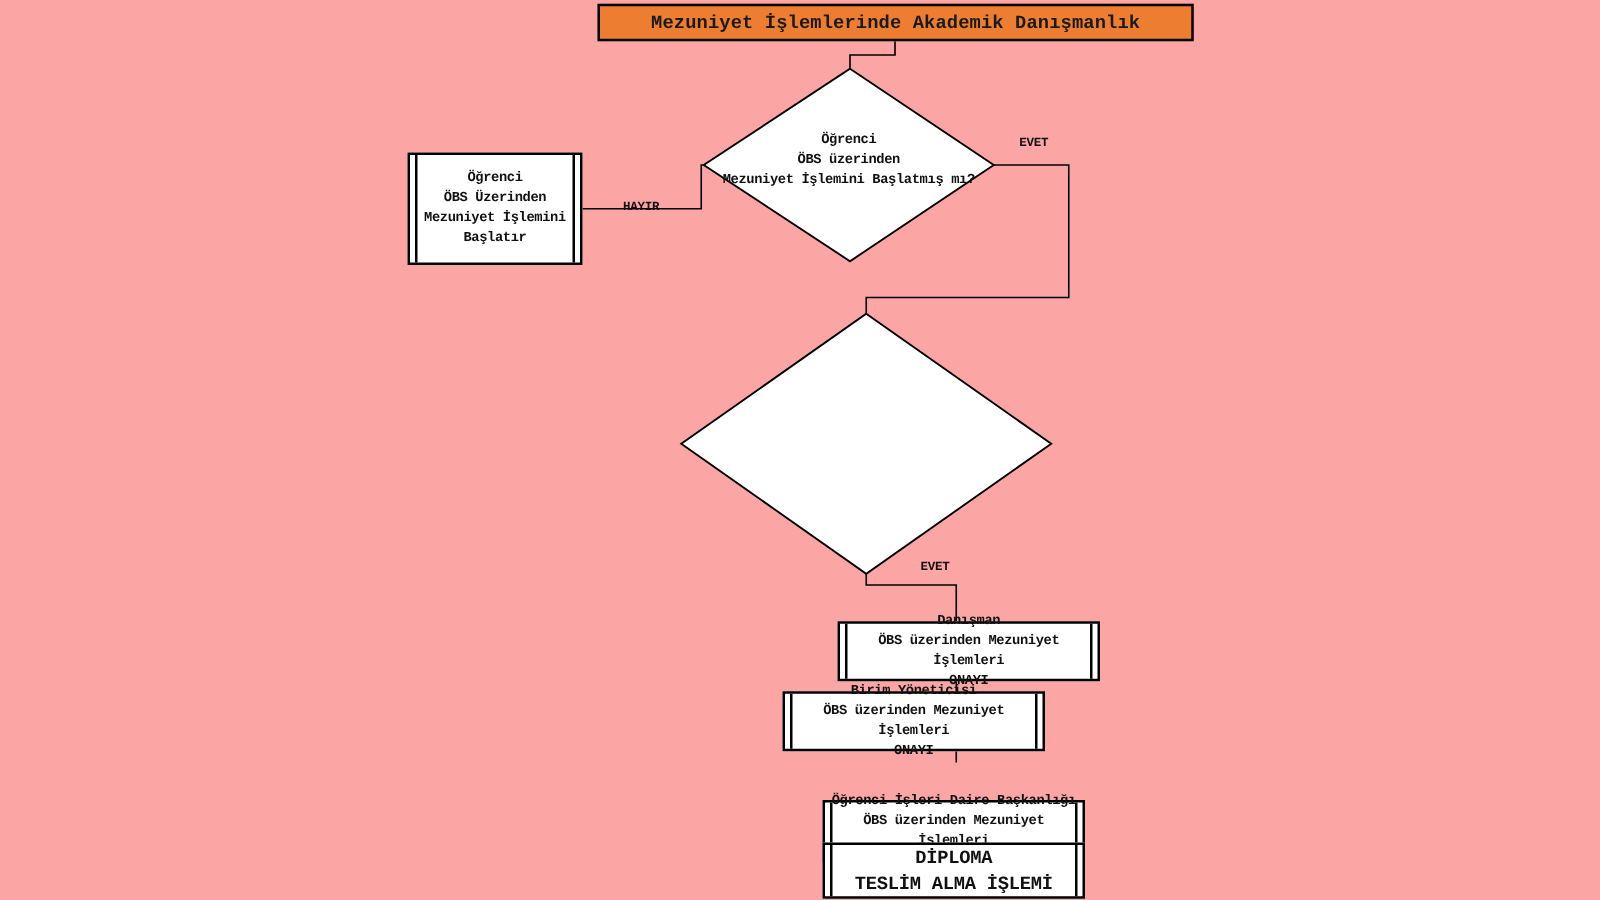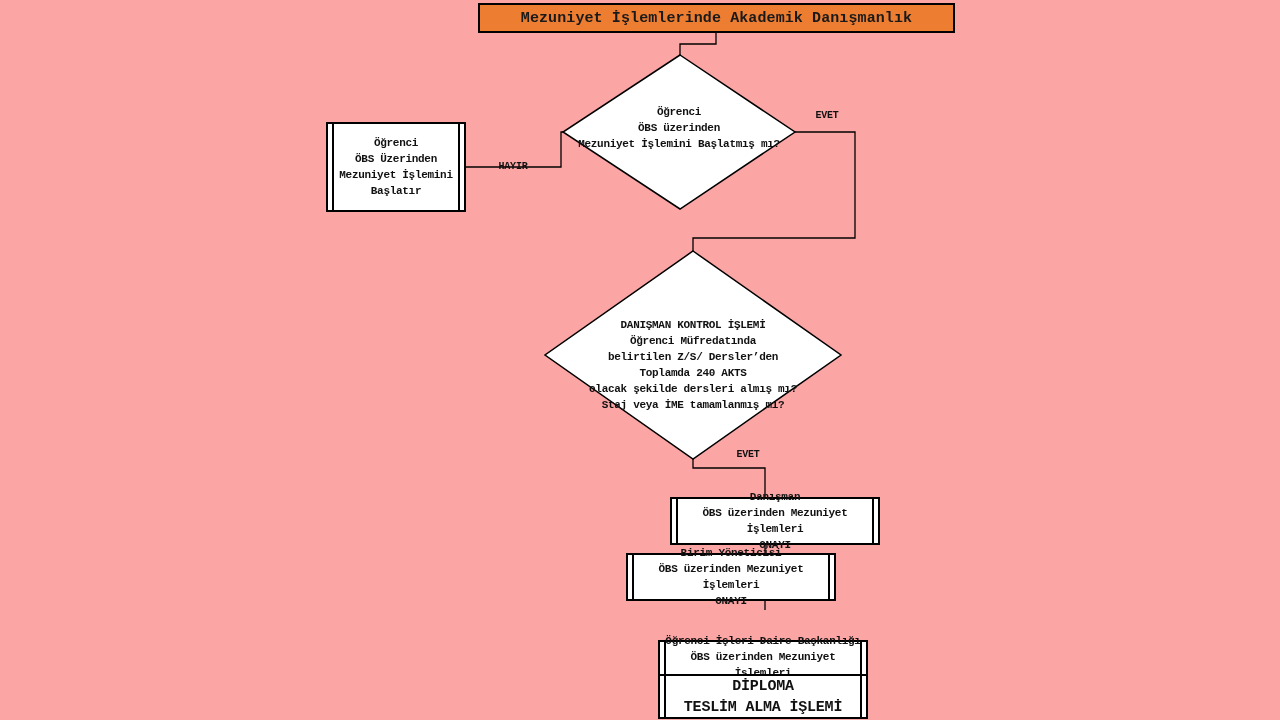--- a/index.html
+++ b/index.html
@@ -127,21 +127,20 @@
   <div class="dtext d1">Öğrenci<br>ÖBS üzerinden<br>Mezuniyet İşlemini Başlatmış mı?</div>
 
   <div class="edge-label hayir">HAYIR</div>
 
   <div class="edge-label evet1">EVET</div>
 
   <div class="ppbox start">
     <div>Öğrenci<br>ÖBS Üzerinden<br>Mezuniyet İşlemini<br>Başlatır</div>
   </div>
 
-  <div class="dtext d2">DANIŞMAN KONTROL İŞLEMİ<br>Öğrenci Müfredatında<br>belirtilen Z/S/ Dersler’den<br>Toplamda 240 AKTS<br>olacak şekilde dersleri almış mı?<br>Staj veya İME tamamlanmış mı?</div>
 
   <div class="edge-label evet2">EVET</div>
 
   <div class="ppbox approve1">
     <div>Danışman<br>ÖBS üzerinden Mezuniyet İşlemleri<br>ONAYI</div>
   </div>
 
   <div class="ppbox approve2">
     <div>Birim Yöneticisi<br>ÖBS üzerinden Mezuniyet İşlemleri<br>ONAYI</div>
   </div>

